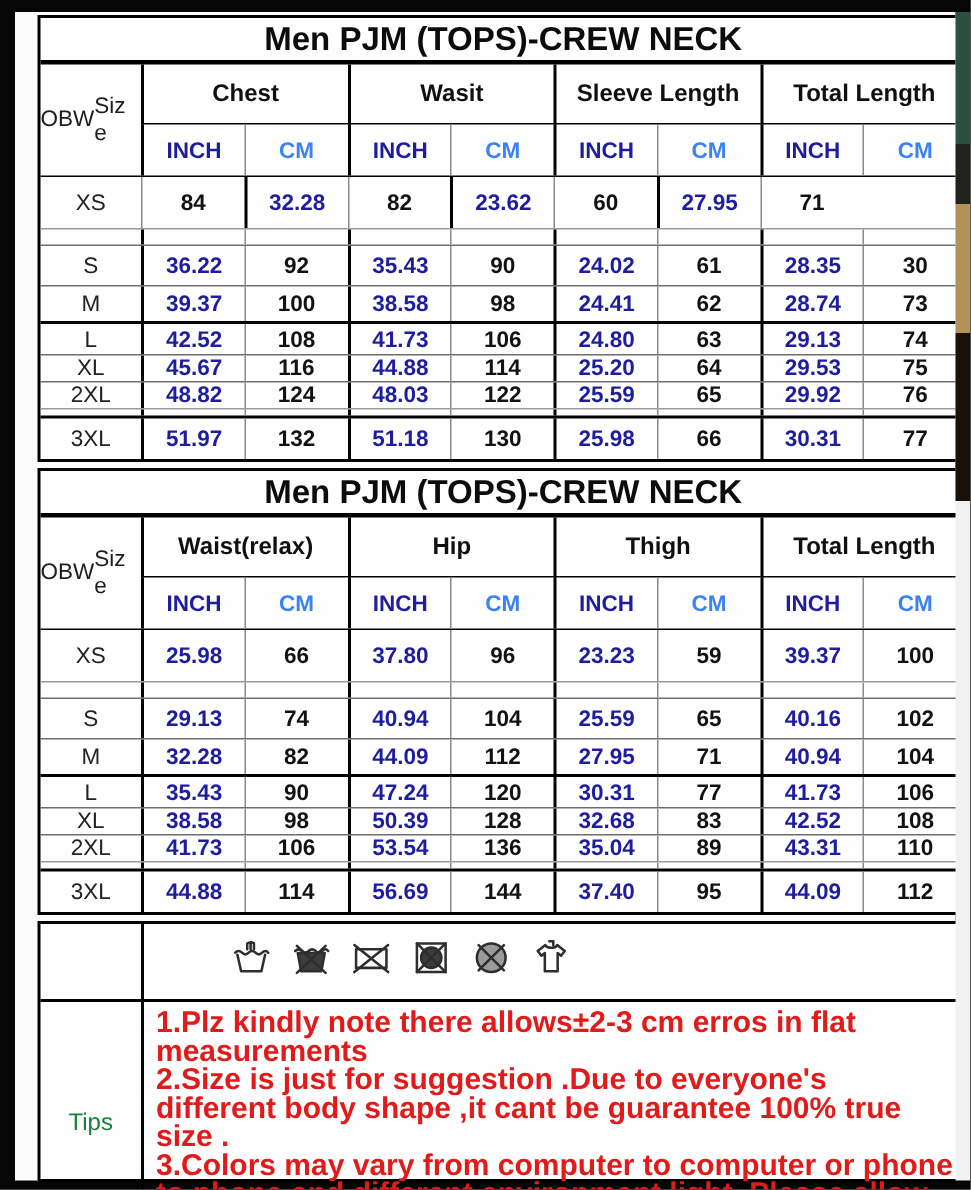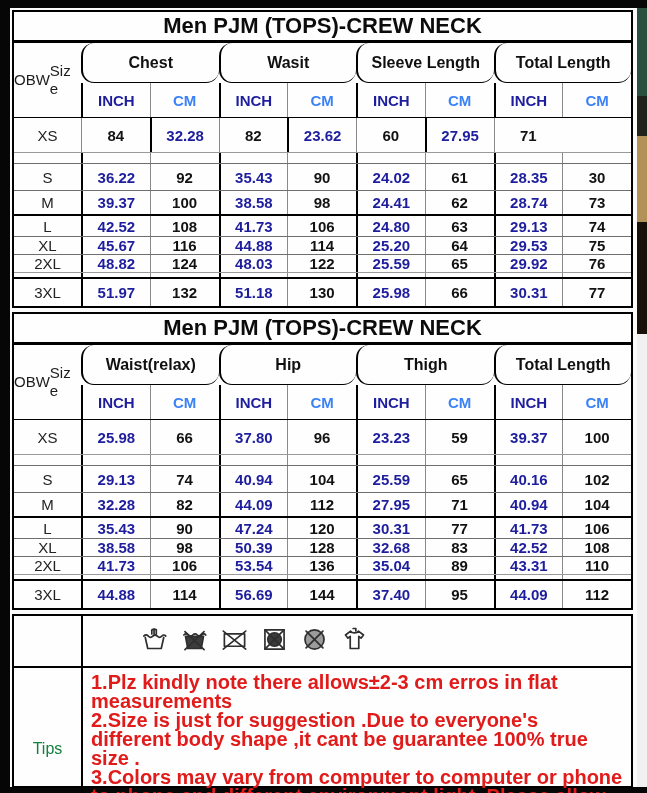--- a/index.html
+++ b/index.html
@@ -1,32 +1,32 @@
 <!DOCTYPE html>
 <html><head>
 <meta charset="utf-8">
 <style>
   html,body{margin:0;padding:0;background:#222;}
   .frame{position:relative;width:647px;height:793px;background:#060606;overflow:hidden;
          font-family:"Liberation Sans","DejaVu Sans",sans-serif;}
   .page{position:absolute;left:10px;top:8px;width:627px;height:779px;background:#fbfbfb;}
-  .sheet{margin-left:2px;width:621px;}
+  .sheet{margin-left:15px;width:621px;}
   .strip-col{position:absolute;left:637px;top:8px;width:10px;height:779px;background:#f1f1f1;}
   .strip-col .seg{width:100%;}
 
   .size-table{border:2px solid #000;background:#fefefe;margin-bottom:4px;}
   .size-table:first-child{margin-top:2px;}
   .t-title{height:28px;line-height:28px;text-align:center;font-weight:bold;font-size:22px;
            letter-spacing:0px;color:#0c0c0c;border-bottom:3px solid #000;}
   .hdr{display:grid;grid-template-columns:67px repeat(8,1fr);grid-template-rows:40px 34px;
        border-bottom:1px solid #000;}
   .hdr .size-cell{grid-row:1/3;display:flex;flex-direction:row;align-items:center;justify-content:center;
        font-size:15px;color:#1d1d1d;line-height:18px;}
   .hdr .group-cell{grid-column:span 2;display:flex;align-items:center;justify-content:center;
-       font-weight:bold;font-size:16px;color:#101010;border-left:2px solid #000;border-bottom:1px solid #000;border-radius:13px;}
+       font-weight:bold;font-size:16px;color:#101010;border-left:2px solid #000;border-bottom:1px solid #000;}
   .hdr .unit-cell{display:flex;align-items:center;justify-content:center;font-weight:bold;font-size:15px;}
   .hdr .unit-cell.inch{color:#1d1d9e;border-left:2px solid #000;}
   .hdr .unit-cell.cm{color:#3b82f6;border-left:1px solid #8a8a8a;}
 
   .trow{display:grid;grid-template-columns:67px repeat(8,1fr);border-top:1px solid #6e6e6e;text-align:right;}
   .trow.bt0{border-top:none;}
   .trow.bt2{border-top:2px solid #000;}
   .trow.spacer{border-top:1px solid #9a9a9a;}
   .trow .c{display:flex;align-items:center;justify-content:center;}
   .trow .size-c{font-size:15px;color:#222;}

